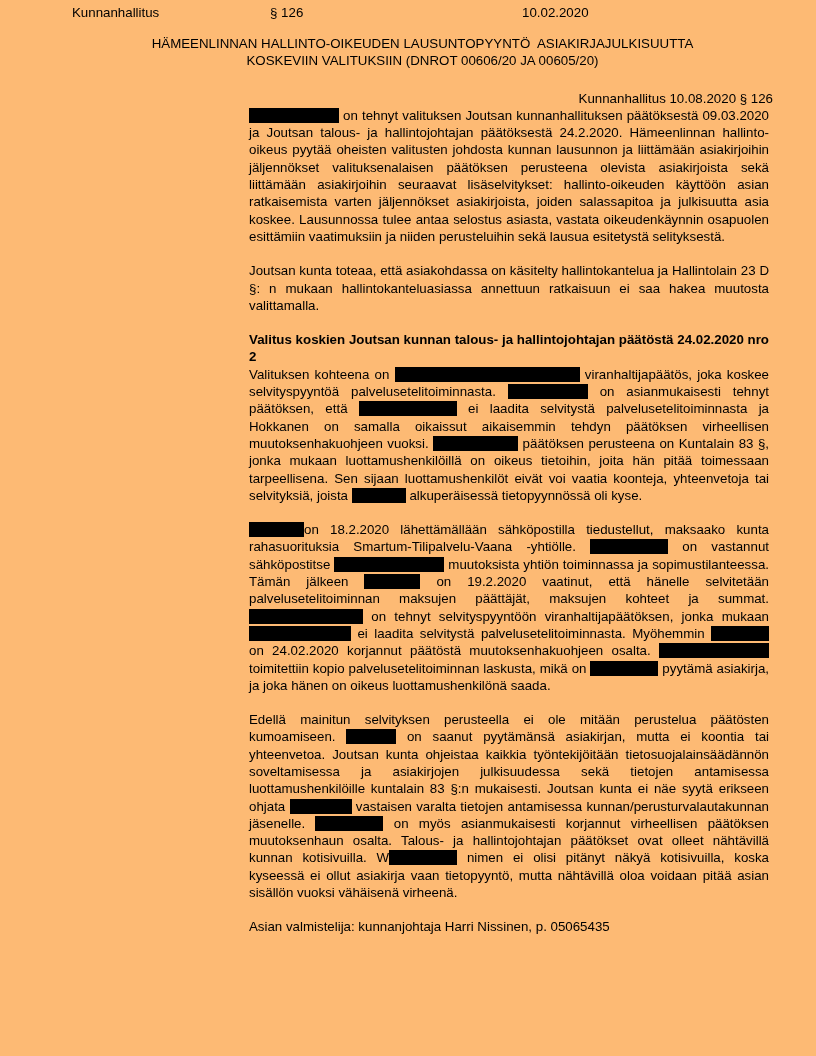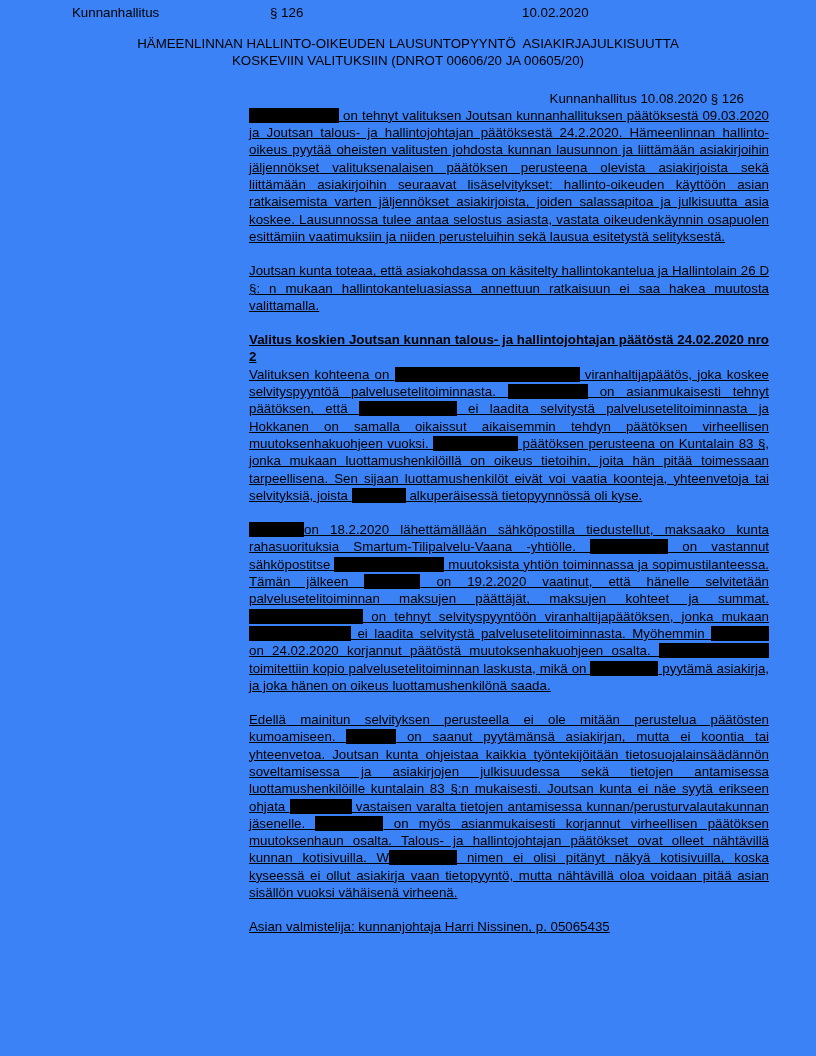--- a/index.html
+++ b/index.html
@@ -5,22 +5,22 @@
   html, body {
     margin: 0;
     padding: 0;
     background: #ffffff;
   }
   .page {
     position: relative;
     width: 816px;
     height: 1056px;
     box-sizing: border-box;
-    padding: 4px 72px 0 72px;
-    background: #3b82f6;
+    padding: 4px 43px 0 72px;
+    background: #fdba74;
     color: #000000;
     font-family: "Liberation Sans", "DejaVu Sans", sans-serif;
     font-size: 13.3px;
     line-height: 17.3px;
     overflow: hidden;
   }
   .doc-header {
     position: relative;
     height: 17px;
   }
@@ -39,21 +39,20 @@
     margin-top: 20px;
     text-align: right;
   }
   .doc-body {
     margin-left: 177px;
     width: 520px;
     text-align: justify;
   }
   .doc-body p {
     margin: 0 0 17px 0;
-    text-decoration: underline;
   }
   .doc-body p.heading {
     font-weight: bold;
     margin-bottom: 0;
   }
   .redaction {
     display: inline-block;
     background: #000000;
     height: 15px;
     vertical-align: -3px;
@@ -72,21 +71,21 @@
 
   <div class="doc-title">
     <span class="title-line">HÄMEENLINNAN HALLINTO-OIKEUDEN LAUSUNTOPYYNTÖ  ASIAKIRJAJULKISUUTTA</span>
     <span class="title-line">KOSKEVIIN VALITUKSIIN (DNROT 00606/20 JA 00605/20)</span>
   </div>
 
   <div class="section-ref">Kunnanhallitus 10.08.2020 § 126</div>
 
   <div class="doc-body">
       <p class="paragraph"><span class="redaction" style="width: 90px; background: rgb(0, 0, 0);"></span><span> on tehnyt valituksen Joutsan kunnanhallituksen päätöksestä 09.03.2020 ja Joutsan talous- ja hallintojohtajan päätöksestä 24.2.2020. Hämeenlinnan hallinto-oikeus pyytää oheisten valitusten johdosta kunnan lausunnon ja liittämään asiakirjoihin jäljennökset valituksenalaisen päätöksen perusteena olevista asiakirjoista sekä liittämään asiakirjoihin seuraavat lisäselvitykset: hallinto-oikeuden käyttöön asian ratkaisemista varten jäljennökset asiakirjoista, joiden salassapitoa ja julkisuutta asia koskee. Lausunnossa tulee antaa selostus asiasta, vastata oikeudenkäynnin osapuolen esittämiin vaatimuksiin ja niiden perusteluihin sekä lausua esitetystä selityksestä.</span></p>
-      <p class="paragraph"><span>Joutsan kunta toteaa, että asiakohdassa on käsitelty hallintokantelua ja Hallintolain 26 D §: n mukaan hallintokanteluasiassa annettuun ratkaisuun ei saa hakea muutosta valittamalla.</span></p>
+      <p class="paragraph"><span>Joutsan kunta toteaa, että asiakohdassa on käsitelty hallintokantelua ja Hallintolain 23 D §: n mukaan hallintokanteluasiassa annettuun ratkaisuun ei saa hakea muutosta valittamalla.</span></p>
       <p class="heading"><span>Valitus koskien Joutsan kunnan talous- ja hallintojohtajan päätöstä 24.02.2020 nro 2</span></p>
       <p class="paragraph"><span>Valituksen kohteena on </span><span class="redaction" style="width: 185px; background: rgb(0, 0, 0);"></span><span> viranhaltijapäätös, joka koskee selvityspyyntöä palvelusetelitoiminnasta. </span><span class="redaction" style="width: 80px; background: rgb(0, 0, 0);"></span><span> on asianmukaisesti tehnyt päätöksen, että </span><span class="redaction" style="width: 98px; background: rgb(0, 0, 0);"></span><span> ei laadita selvitystä palvelusetelitoiminnasta ja Hokkanen on samalla oikaissut aikaisemmin tehdyn päätöksen virheellisen muutoksenhakuohjeen vuoksi. </span><span class="redaction" style="width: 85px; background: rgb(0, 0, 0);"></span><span> päätöksen perusteena on Kuntalain 83 §, jonka mukaan luottamushenkilöillä on oikeus tietoihin, joita hän pitää toimessaan tarpeellisena. Sen sijaan luottamushenkilöt eivät voi vaatia koonteja, yhteenvetoja tai selvityksiä, joista </span><span class="redaction" style="width: 54px; background: rgb(0, 0, 0);"></span><span> alkuperäisessä tietopyynnössä oli kyse.</span></p>
       <p class="paragraph"><span class="redaction" style="width: 55px; background: rgb(0, 0, 0);"></span><span>on 18.2.2020 lähettämällään sähköpostilla tiedustellut, maksaako kunta rahasuorituksia Smartum-Tilipalvelu-Vaana -yhtiölle. </span><span class="redaction" style="width: 78px; background: rgb(0, 0, 0);"></span><span> on vastannut sähköpostitse </span><span class="redaction" style="width: 110px; background: rgb(0, 0, 0);"></span><span> muutoksista yhtiön toiminnassa ja sopimustilanteessa. Tämän jälkeen </span><span class="redaction" style="width: 56px; background: rgb(0, 0, 0);"></span><span> on 19.2.2020 vaatinut, että hänelle selvitetään palvelusetelitoiminnan maksujen päättäjät, maksujen kohteet ja summat. </span><span class="redaction" style="width: 114px; background: rgb(0, 0, 0);"></span><span> on tehnyt selvityspyyntöön viranhaltijapäätöksen, jonka mukaan </span><span class="redaction" style="width: 102px; background: rgb(0, 0, 0);"></span><span> ei laadita selvitystä palvelusetelitoiminnasta. Myöhemmin </span><span class="redaction" style="width: 58px; background: rgb(0, 0, 0);"></span><span> on 24.02.2020 korjannut päätöstä muutoksenhakuohjeen osalta. </span><span class="redaction" style="width: 110px; background: rgb(0, 0, 0);"></span><span>toimitettiin kopio palvelusetelitoiminnan laskusta, mikä on </span><span class="redaction" style="width: 68px; background: rgb(0, 0, 0);"></span><span> pyytämä asiakirja, ja joka hänen on oikeus luottamushenkilönä saada.</span></p>
       <p class="paragraph"><span>Edellä mainitun selvityksen perusteella ei ole mitään perustelua päätösten kumoamiseen. </span><span class="redaction" style="width: 50px; background: rgb(0, 0, 0);"></span><span> on saanut pyytämänsä asiakirjan, mutta ei koontia tai yhteenvetoa. Joutsan kunta ohjeistaa kaikkia työntekijöitään tietosuojalainsäädännön soveltamisessa ja asiakirjojen julkisuudessa sekä tietojen antamisessa luottamushenkilöille kuntalain 83 §:n mukaisesti. Joutsan kunta ei näe syytä erikseen ohjata </span><span class="redaction" style="width: 62px; background: rgb(0, 0, 0);"></span><span> vastaisen varalta tietojen antamisessa kunnan/perusturvalautakunnan jäsenelle. </span><span class="redaction" style="width: 68px; background: rgb(0, 0, 0);"></span><span> on myös asianmukaisesti korjannut virheellisen päätöksen muutoksenhaun osalta. Talous- ja hallintojohtajan päätökset ovat olleet nähtävillä kunnan kotisivuilla. W</span><span class="redaction" style="width: 68px; background: rgb(0, 0, 0);"></span><span> nimen ei olisi pitänyt näkyä kotisivuilla, koska kyseessä ei ollut asiakirja vaan tietopyyntö, mutta nähtävillä oloa voidaan pitää asian sisällön vuoksi vähäisenä virheenä.</span></p>
       <p class="paragraph"><span>Asian valmistelija: kunnanjohtaja Harri Nissinen, p. 05065435</span></p>
     </div>
 
 </div>
 
 </body></html>

